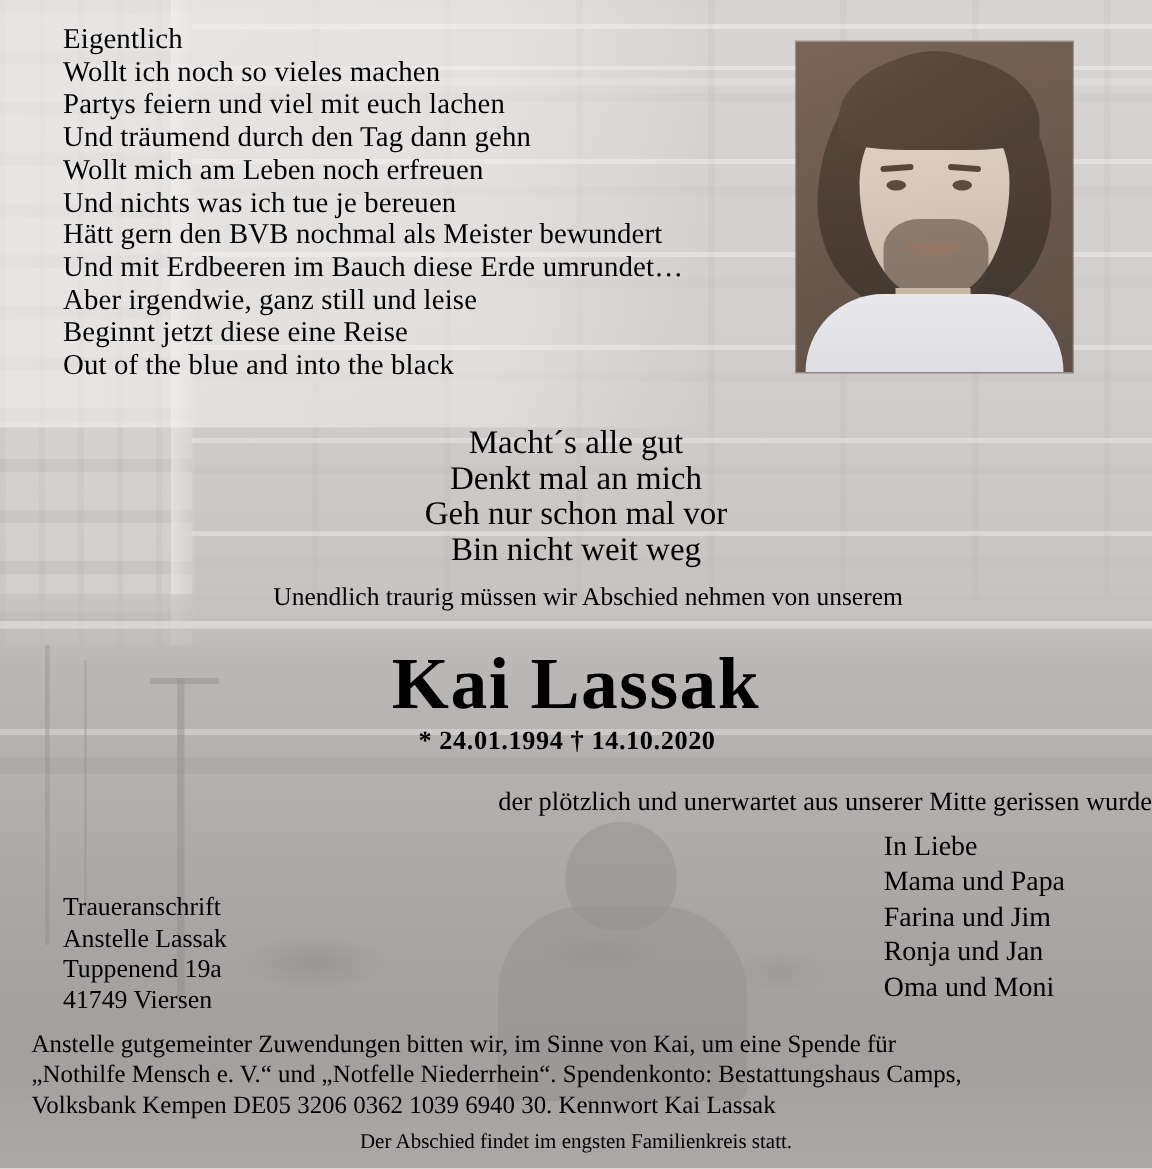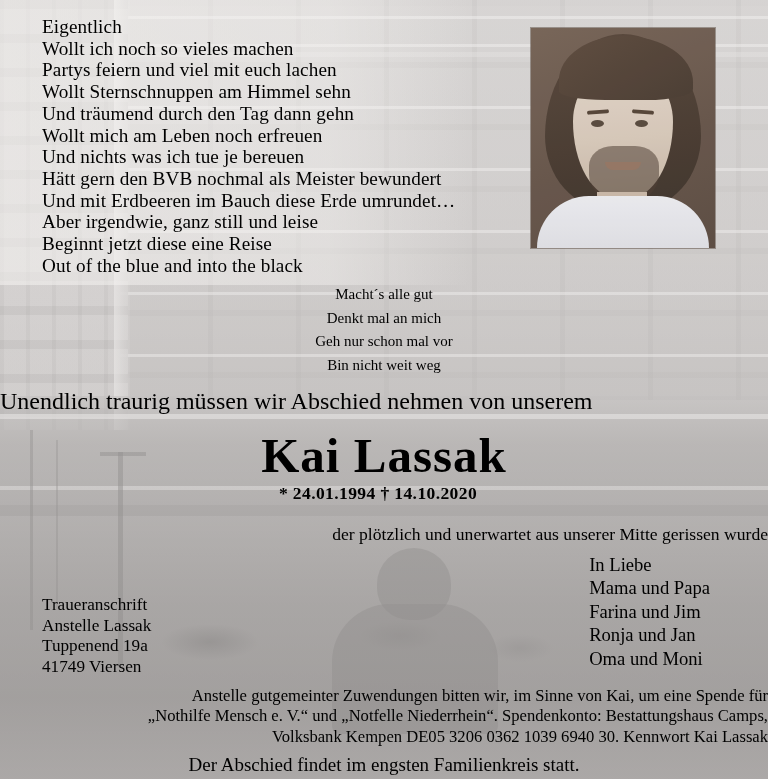--- a/index.html
+++ b/index.html
@@ -300,28 +300,29 @@
     font-size: 19.2px;
     line-height: 21.7px;
     font-weight: 400;
     letter-spacing: 0.1px;
     white-space: nowrap;
   }
   .verse {
     position: absolute;
     left: 0; right: 0; top: 283px;
     text-align: center;
-    font-size: 15px;
+    font-size: 22px;
     line-height: 23.6px;
     font-weight: 400;
   }
   .farewell-line {
     position: absolute;
-    left: 0; right: 0; top: 388px;
-    font-size: 24px;
+    left: 16px; right: 0; top: 388px;
+    text-align: center;
+    font-size: 17px;
     font-weight: 400;
   }
   .name {
     position: absolute;
     left: 0; right: 0; top: 429px;
     text-align: center;
     font-size: 49px;
     line-height: 54px;
     font-weight: 700;
     letter-spacing: 1px;
@@ -352,30 +353,31 @@
   .address {
     position: absolute;
     left: 42px; top: 595px;
     font-size: 17.2px;
     line-height: 20.6px;
     font-weight: 400;
   }
   .donation {
     position: absolute;
     left: 0; right: 0; top: 686px;
-    text-align: right;
+    text-align: left;
     font-size: 16.6px;
     line-height: 20.4px;
     font-weight: 400;
+    padding-left: 21px;
   }
   .closing {
     position: absolute;
     left: 0; right: 0; top: 754px;
     text-align: center;
-    font-size: 19px;
+    font-size: 14px;
     font-weight: 400;
   }
   .poem div, .verse div, .mourners div, .address div, .donation div {
     white-space: nowrap;
   }
 </style>
 </head>
 <body>
 
 <div id="notice">
@@ -419,21 +421,20 @@
     <div class="p-shirt"></div>
     <div class="portrait-fade"></div>
   </div>
 
   <div class="content">
 
     <div class="poem">
       <div>Eigentlich</div>
       <div>Wollt ich noch so vieles machen</div>
       <div>Partys feiern und viel mit euch lachen</div>
-      <div>Wollt Sternschnuppen am Himmel sehn</div>
       <div>Und träumend durch den Tag dann gehn</div>
       <div>Wollt mich am Leben noch erfreuen</div>
       <div>Und nichts was ich tue je bereuen</div>
       <div>Hätt gern den BVB nochmal als Meister bewundert</div>
       <div>Und mit Erdbeeren im Bauch diese Erde umrundet…</div>
       <div>Aber irgendwie, ganz still und leise</div>
       <div>Beginnt jetzt diese eine Reise</div>
       <div>Out of the blue and into the black</div>
     </div>
 

